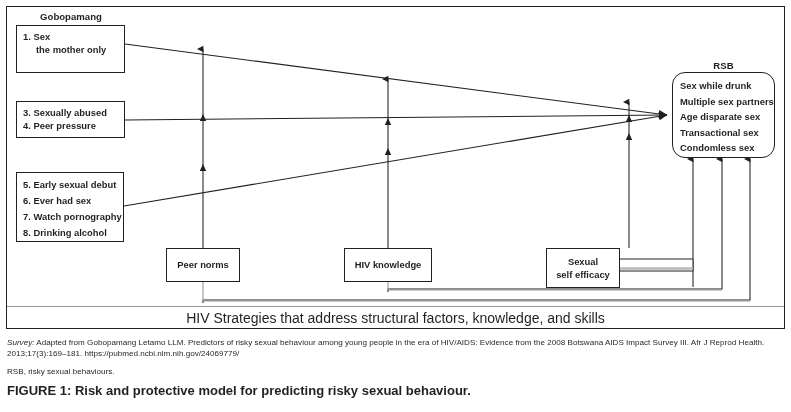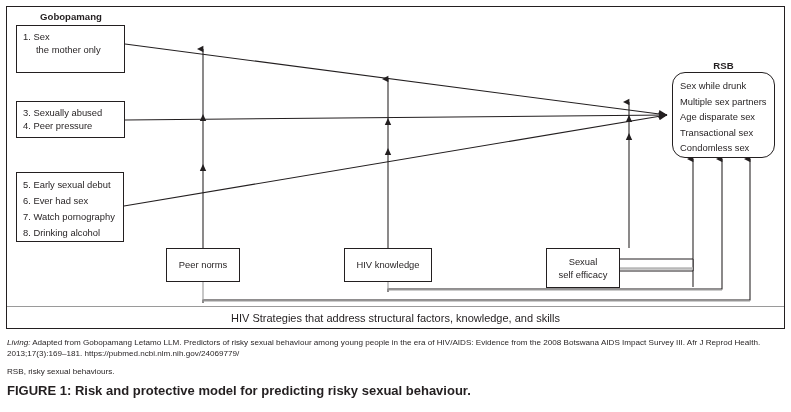--- a/index.html
+++ b/index.html
@@ -51,20 +51,21 @@
   }
   .node.centered {
     display: flex;
     flex-direction: column;
     align-items: center;
     justify-content: center;
     text-align: center;
   }
   .node .line {
     white-space: nowrap;
+    font-weight: bold;
   }
   
   .listbox {
     padding: 4px 0 4px 6px;
   }
   .listbox .line {
     display: block;
   }
   .listbox .line.indent {
     padding-left: 13px;
@@ -88,21 +89,21 @@
     position: absolute;
     left: 7px;
     top: 306px;
     width: 777px;
     height: 22px;
     border-top: 1px solid #9a9a9a;
     box-sizing: border-box;
     display: flex;
     align-items: center;
     justify-content: center;
-    font-size: 11px;
+    font-size: 14px;
     color: #231f20;
     background: transparent;
   }
   
   #caption {
     position: absolute;
     left: 7px;
     top: 337px;
     width: 775px;
     font-size: 8.1px;
@@ -219,18 +220,18 @@
   <div class="node centered" style="left:546px; top:248px; width:74px; height:40px;">
     <span class="line">Sexual</span>
     <span class="line">self efficacy</span>
   </div>
 
   <div id="strategies-bar">
     <span>HIV Strategies that address structural factors, knowledge, and skills</span>
   </div>
 
   <div id="caption">
-    <p class="src"><span class="ital">Living:</span><span> Adapted from Gobopamang Letamo LLM. Predictors of risky sexual behaviour among young people in the era of HIV/AIDS: Evidence from the 2008 Botswana AIDS Impact Survey III. Afr J Reprod Health. 2013;17(3):169–181. https://pubmed.ncbi.nlm.nih.gov/24069779/</span></p>
+    <p class="src"><span class="ital">Survey:</span><span> Adapted from Gobopamang Letamo LLM. Predictors of risky sexual behaviour among young people in the era of HIV/AIDS: Evidence from the 2008 Botswana AIDS Impact Survey III. Afr J Reprod Health. 2013;17(3):169–181. https://pubmed.ncbi.nlm.nih.gov/24069779/</span></p>
     <p class="abbr">RSB, risky sexual behaviours.</p>
     <p class="figline">FIGURE 1: Risk and protective model for predicting risky sexual behaviour.</p>
   </div>
 
 </div>
 
 </body></html>

